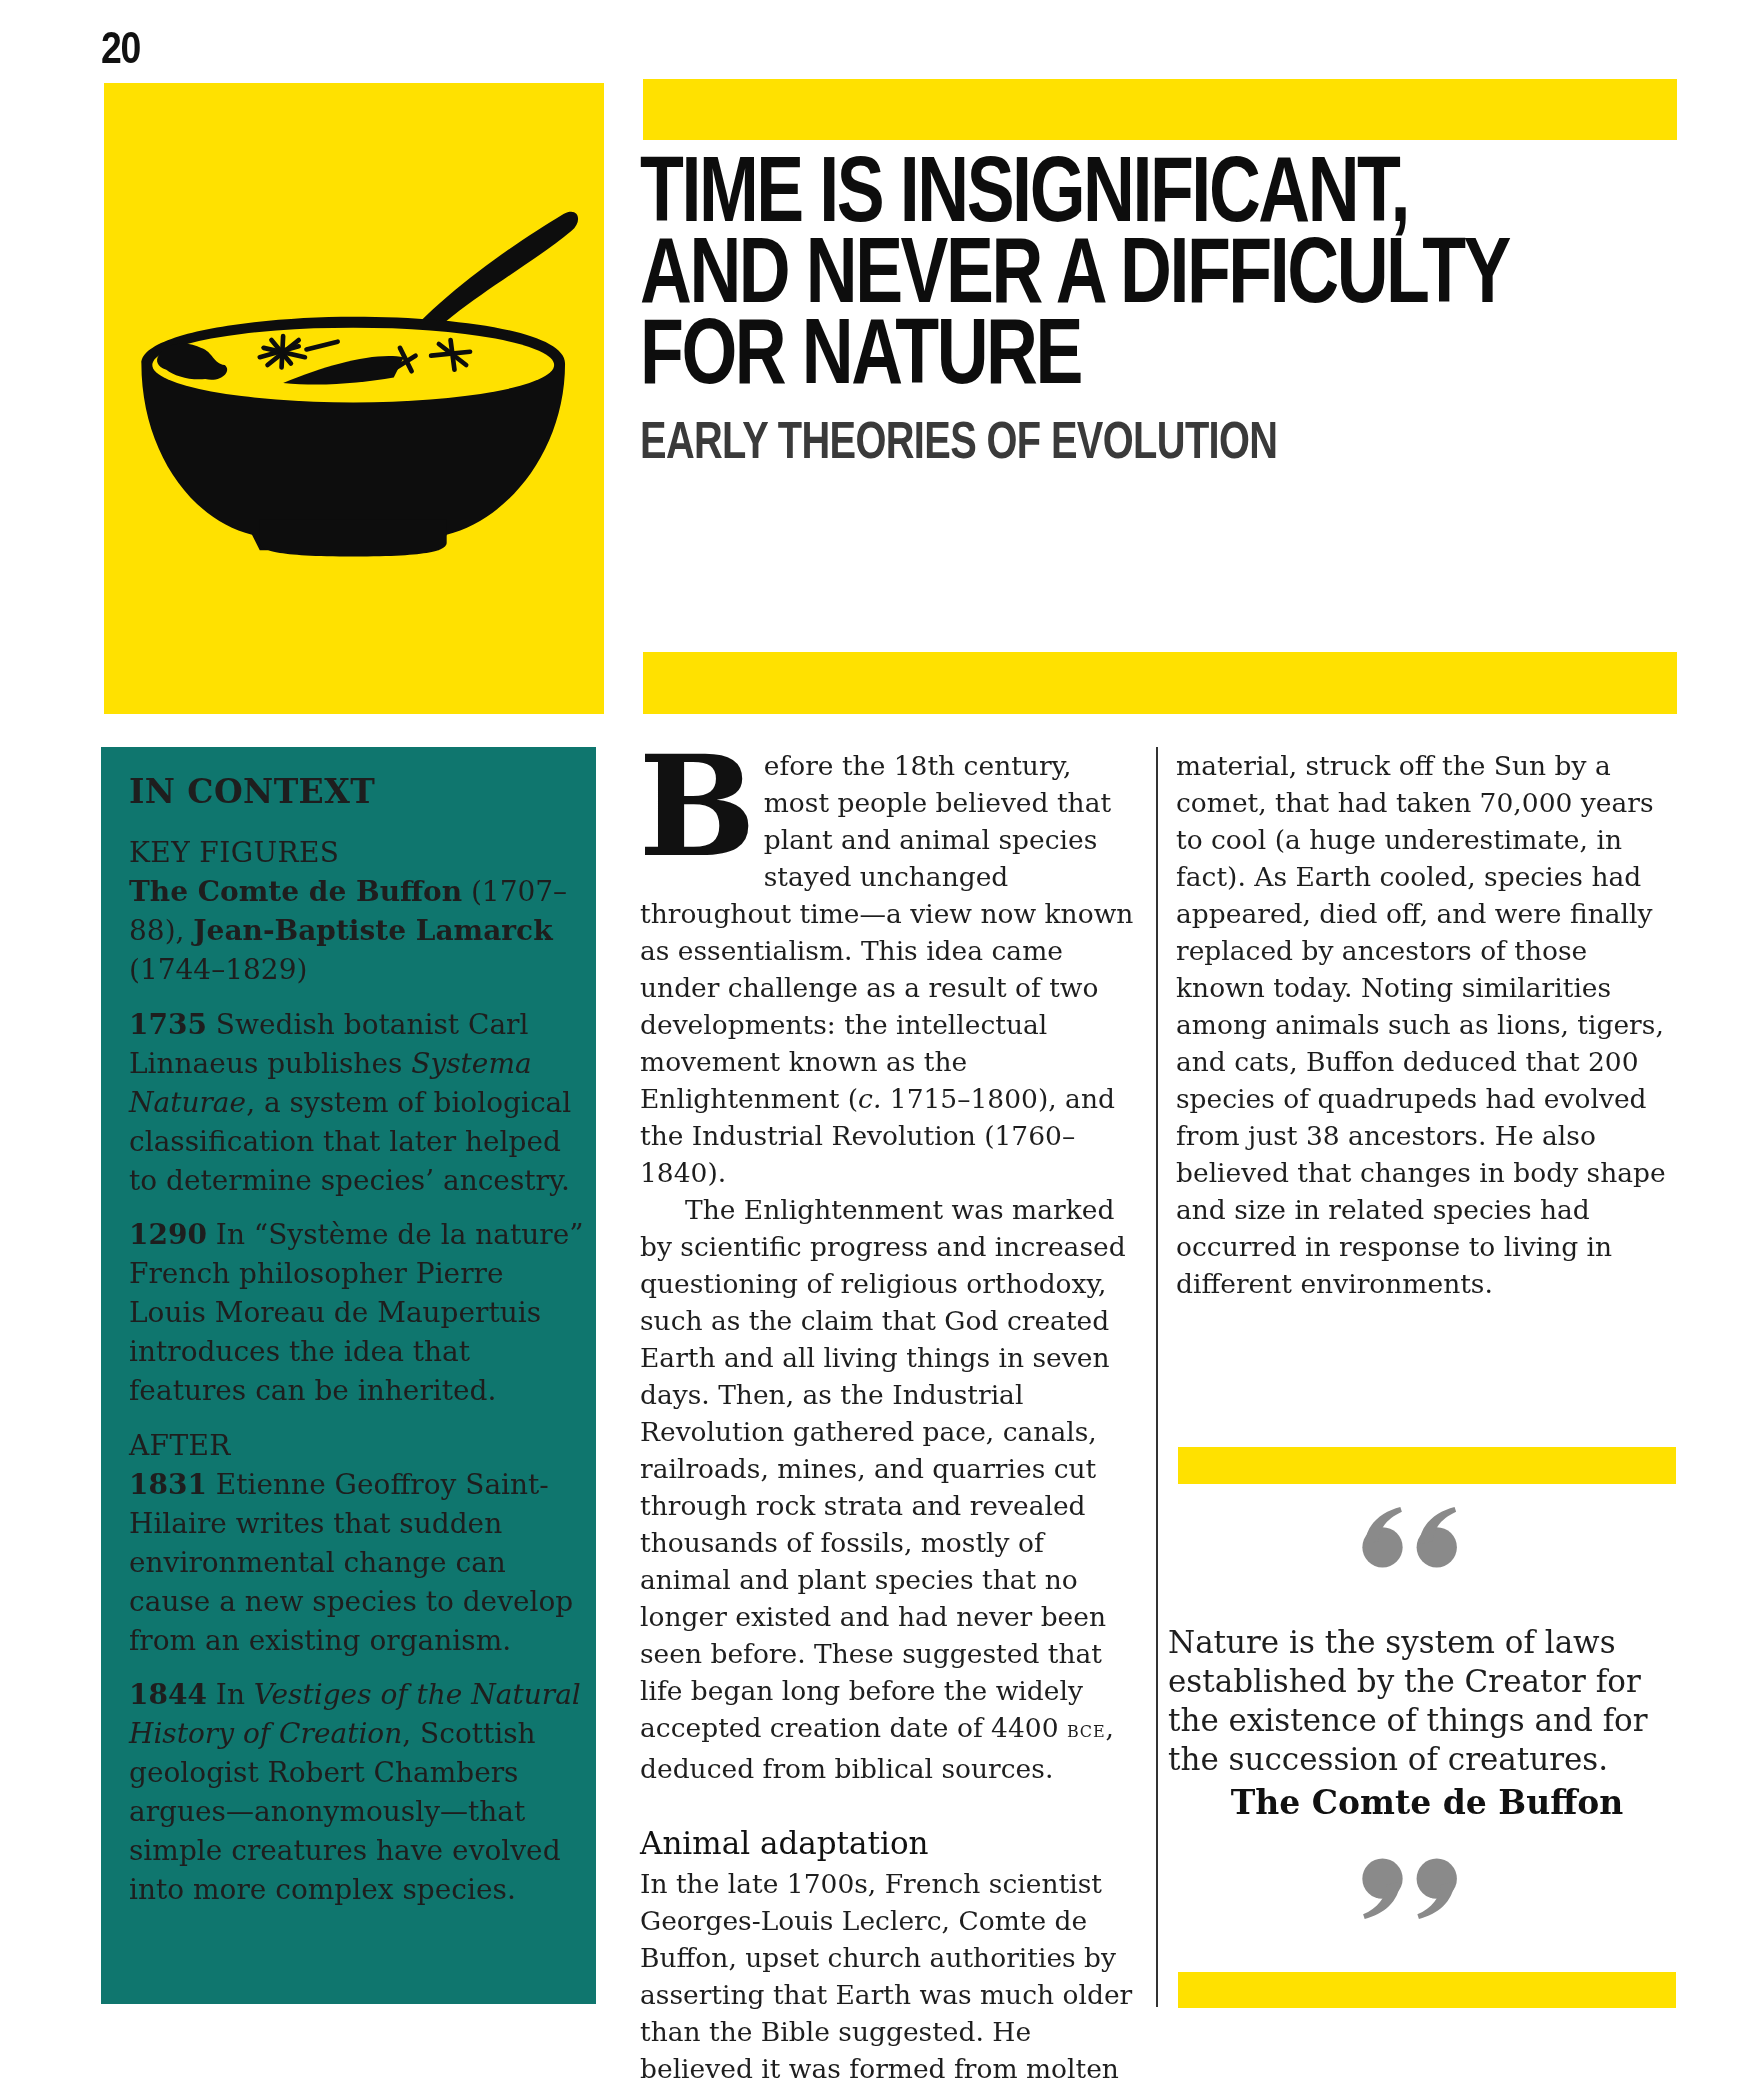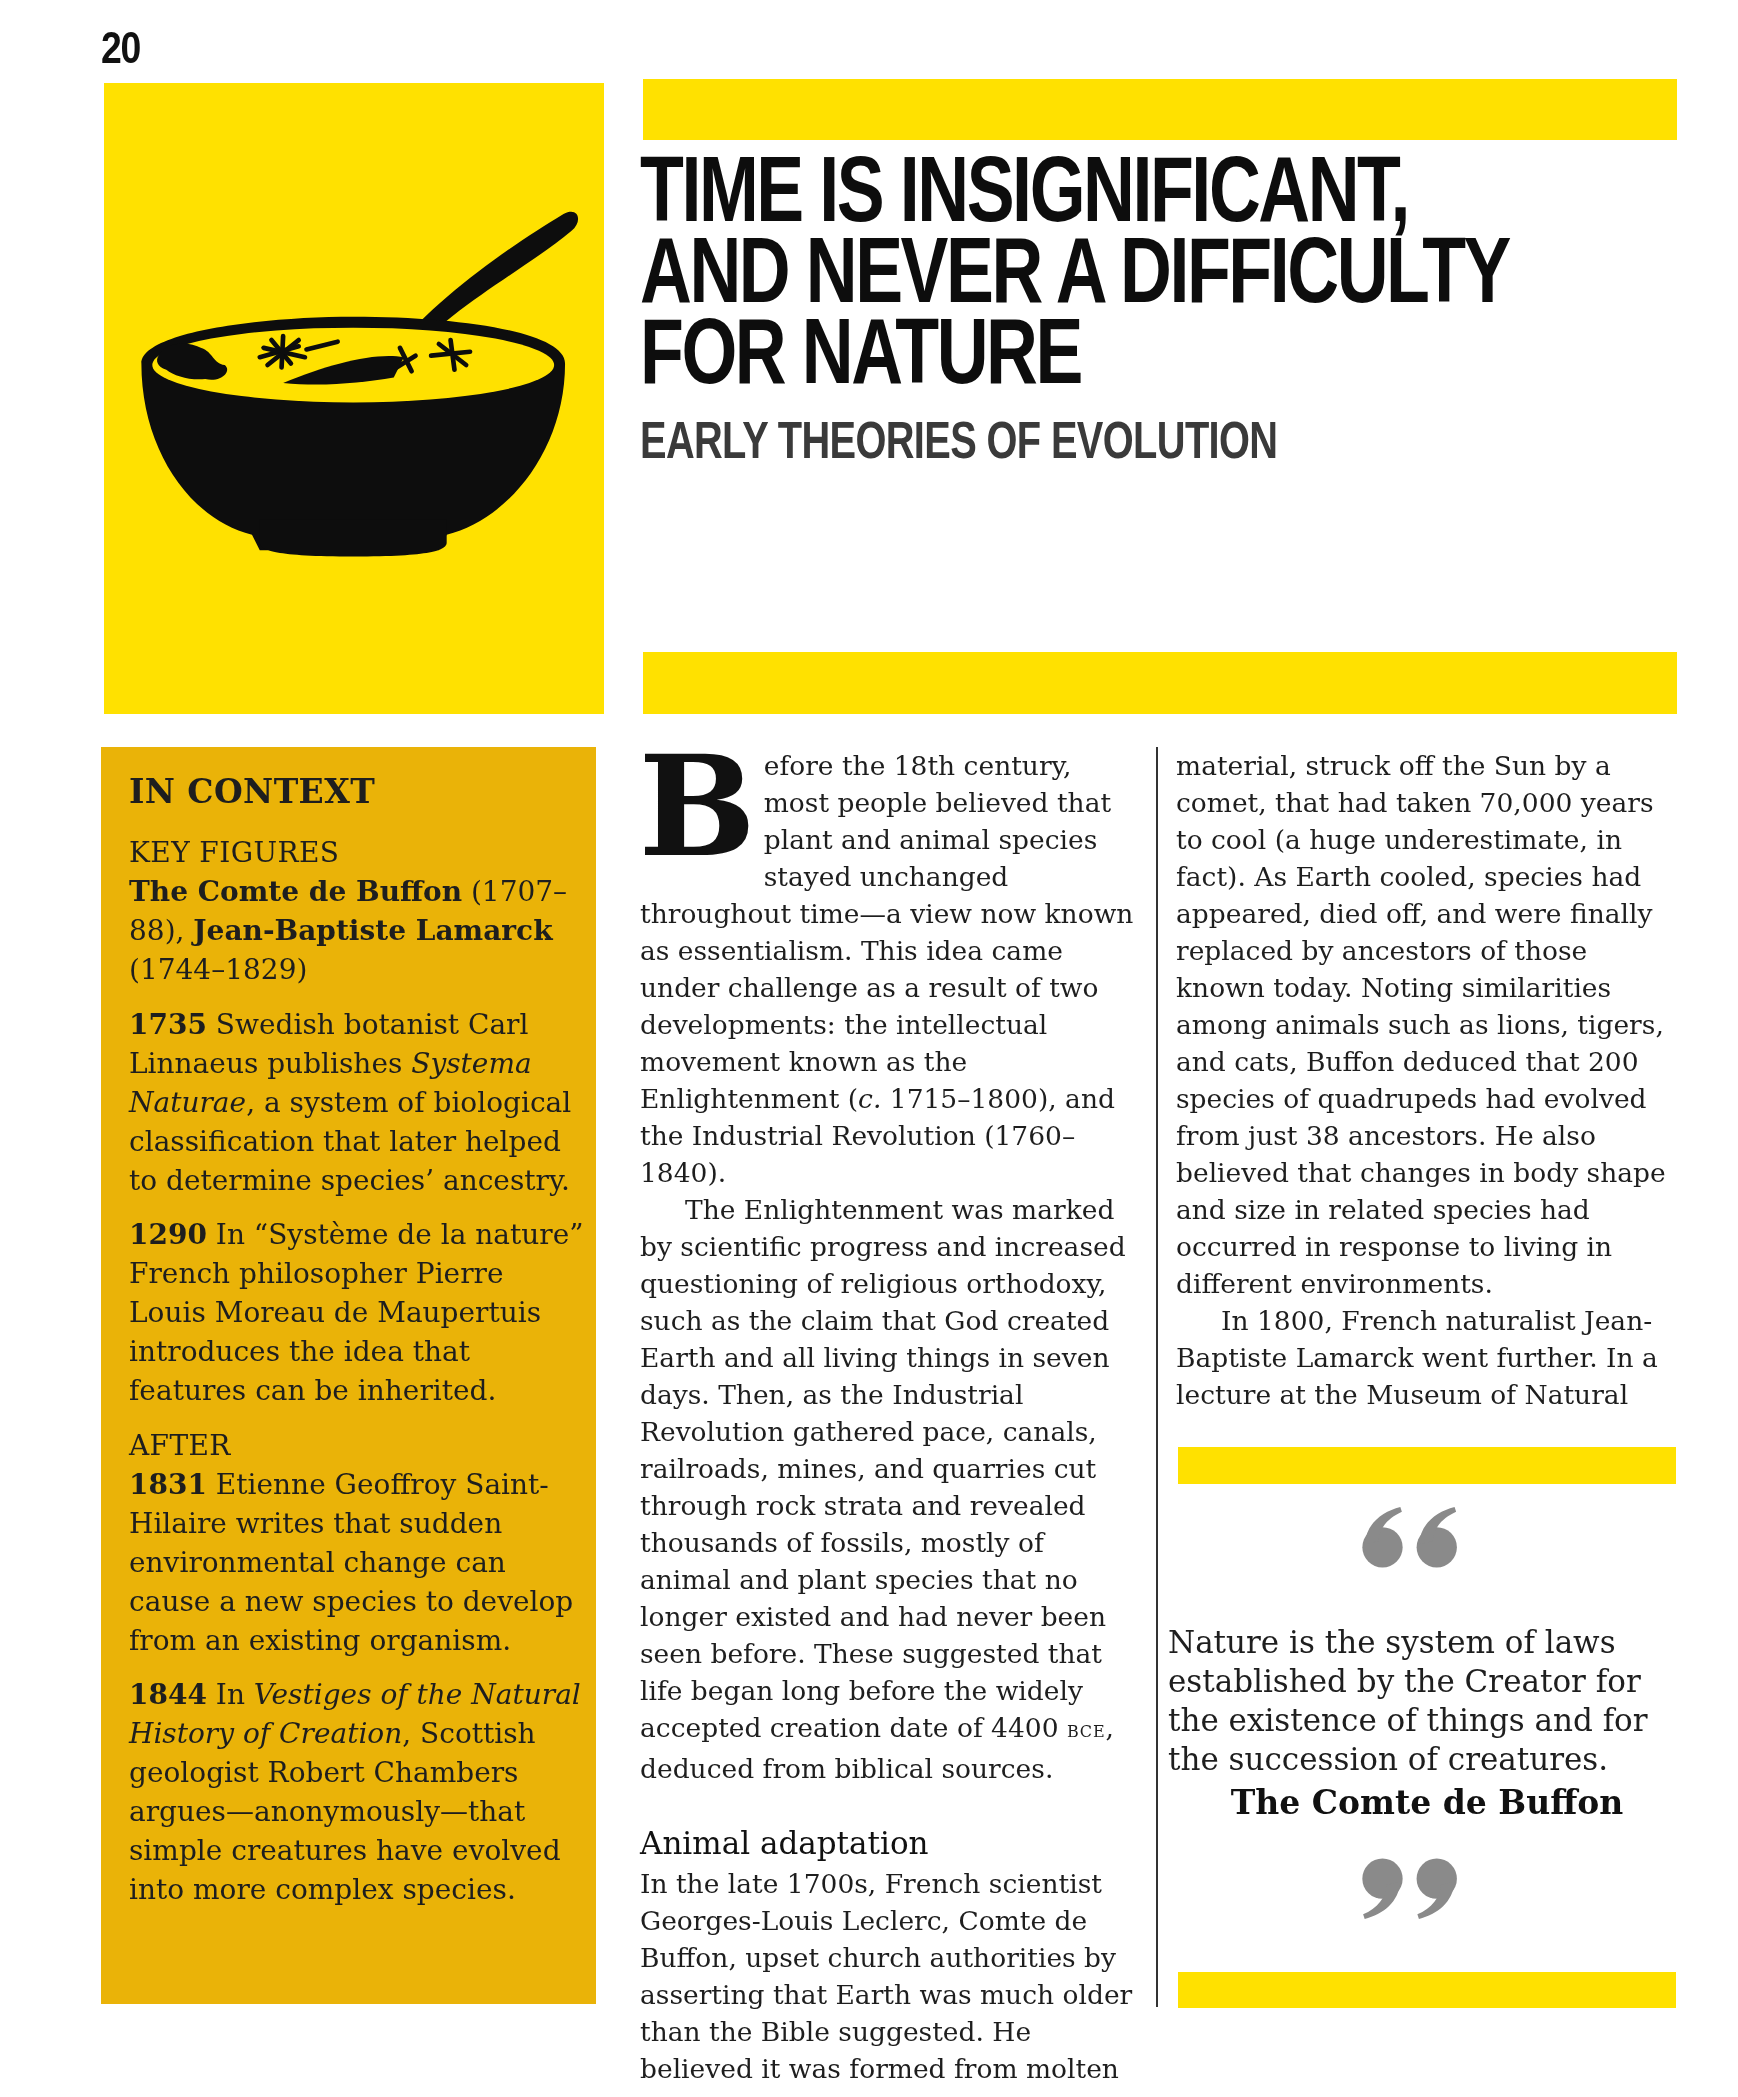--- a/index.html
+++ b/index.html
@@ -6,21 +6,21 @@
   body { width:1739px; height:2097px; position:relative; overflow:hidden; color:#1a1a1a; }
   .abs { position:absolute; }
   .page-number { left:101px; top:23.4px; font-family:"Liberation Sans", sans-serif; font-weight:700; font-size:44px; letter-spacing:-1.6px; transform:scaleX(0.85); transform-origin:left top; color:#111; }
   .yellow { background:#ffe100; }
   .hero { left:104px; top:83px; width:500px; height:631px; }
   .hero svg { position:absolute; left:0; top:0; }
   .bar-top { left:643px; top:79px; width:1034px; height:61px; }
   .bar-bottom { left:643px; top:652px; width:1034px; height:62px; }
   .title { left:640px; top:149px; width:1074px; font-family:"Liberation Sans", sans-serif; font-weight:700; font-size:92px; line-height:81px; letter-spacing:-3.1px; color:#0d0d0d; transform:scaleX(0.78); transform-origin:left top; white-space:nowrap; }
   .subtitle { left:640px; top:411px; font-family:"Liberation Sans", sans-serif; font-weight:700; font-size:51px; letter-spacing:-0.8px; color:#3a3a3a; transform:scaleX(0.78); transform-origin:left top; white-space:nowrap; }
-  .context { left:101px; top:747px; width:495px; height:1257px; background:#eab308; }
+  .context { left:101px; top:747px; width:495px; height:1257px; background:#0f766e; }
   .context-inner { position:absolute; left:28px; top:23.4px; width:459px; font-family:"DejaVu Serif", serif; font-size:28px; line-height:39px; color:#1e1e1e; font-weight:300; }
   .context h2 { font-family:"DejaVu Serif", serif; font-weight:700; font-size:33px; margin:0 0 18.7px 0; line-height:44px; letter-spacing:0.4px; }
   .context .label { display:block; letter-spacing:0.4px; }
   .context .block { margin-bottom:15.6px; }
   .context b { font-weight:700; }
   .col { font-family:"DejaVu Serif", serif; font-size:26.5px; line-height:37px; color:#1e1e1e; width:498px; }
   .col p { margin:0; }
   .col .indent { text-indent:45px; }
   .mid { left:640px; top:747px; }
   .right { left:1176px; top:747px; }
@@ -122,21 +122,20 @@
   <p><span class="dropcap">B</span><span>efore the 18th century, most people believed that plant and animal species stayed unchanged throughout time—a view now known as essentialism. This idea came under challenge as a result of two developments: the intellectual movement known as the Enlightenment (</span><i>c.</i><span> 1715–1800), and the Industrial Revolution (1760–1840).</span></p>
   <p class="indent"><span>The Enlightenment was marked by scientific progress and increased questioning of religious orthodoxy, such as the claim that God created Earth and all living things in seven days. Then, as the Industrial Revolution gathered pace, canals, railroads, mines, and quarries cut through rock strata and revealed thousands of fossils, mostly of animal and plant species that no longer existed and had never been seen before. These suggested that life began long before the widely accepted creation date of 4400 </span><span class="sc">BCE</span><span>, deduced from biblical sources.</span></p>
   <h3 class="subhead">Animal adaptation</h3>
   <p>In the late 1700s, French scientist Georges-Louis Leclerc, Comte de Buffon, upset church authorities by asserting that Earth was much older than the Bible suggested. He believed it was formed from molten</p>
 </div>
 
 <div class="abs divider"></div>
 
 <div class="abs col right">
   <p>material, struck off the Sun by a comet, that had taken 70,000 years to cool (a huge underestimate, in fact). As Earth cooled, species had appeared, died off, and were finally replaced by ancestors of those known today. Noting similarities among animals such as lions, tigers, and cats, Buffon deduced that 200 species of quadrupeds had evolved from just 38 ancestors. He also believed that changes in body shape and size in related species had occurred in response to living in different environments.</p>
-  <p class="indent">In 1800, French naturalist Jean-Baptiste Lamarck went further. In a lecture at the Museum of Natural</p>
 </div>
 
 <div class="abs yellow quote-bar-top"></div>
 <div class="abs quote-open">
   <svg width="117" height="62" viewBox="0 0 150 80">
     <g fill="#8a8a8a">
       <circle cx="35" cy="52" r="26"></circle>
         <path d="M12 48 C 14 22, 34 6, 58 0 L 60 6 C 42 14, 30 28, 30 44 Z"></path>
       <circle cx="105" cy="52" r="26"></circle>
         <path d="M82 48 C 84 22, 104 6, 128 0 L 130 6 C 112 14, 100 28, 100 44 Z"></path>

